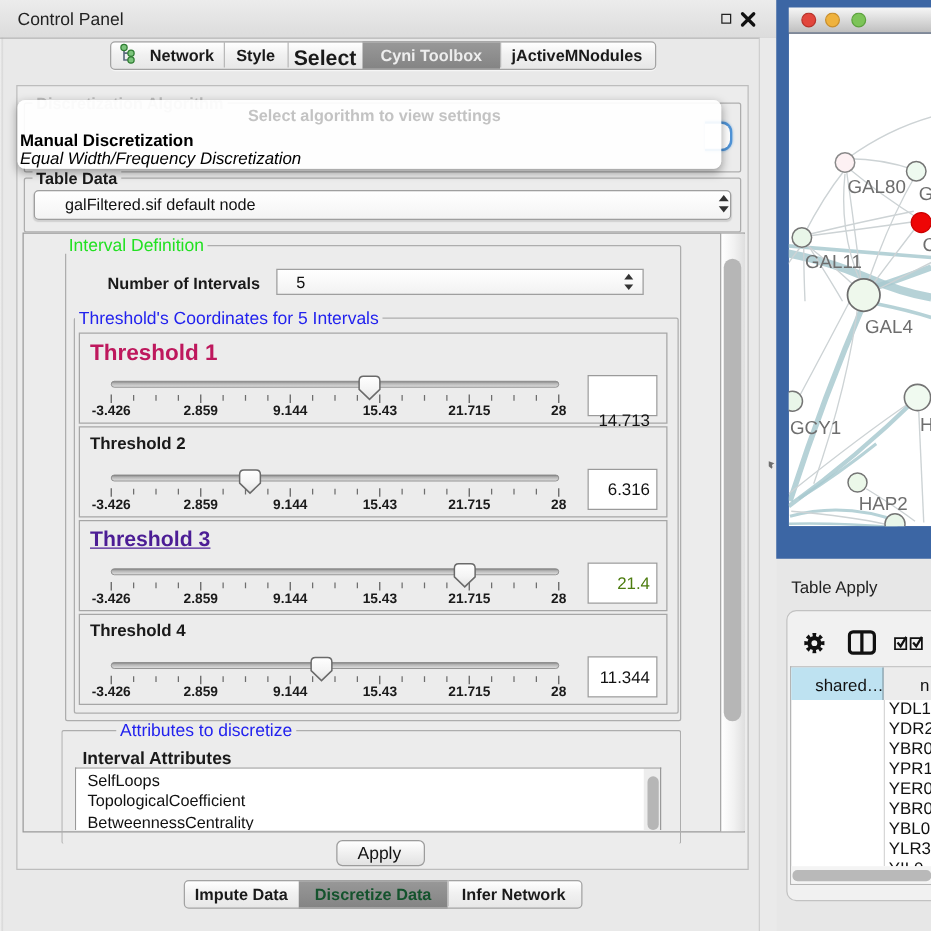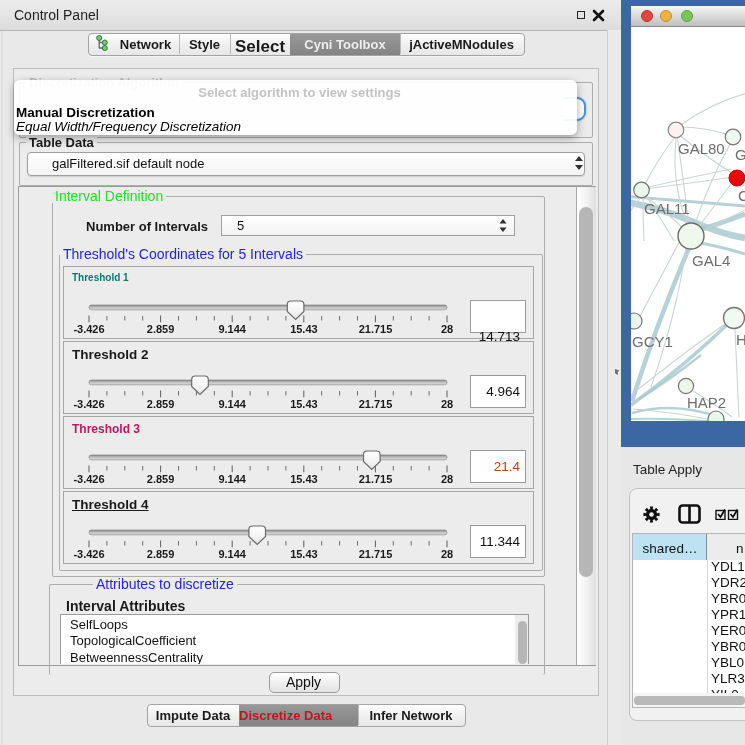--- a/index.html
+++ b/index.html
@@ -75,21 +75,21 @@
 <div class="abs" style="left:237px;top:218px;font-size:13px;color:#111;">5</div>
 <svg class="abs" style="left:498px;top:218px;" width="10" height="15" viewBox="0 0 10 15">
  <path d="M5 1 L8.6 5.5 H1.4 Z" fill="#333"></path>
     <path d="M5 14 L1.4 9.5 H8.6 Z" fill="#333"></path>
 </svg>
 
 <div class="gb" style="left:59px;top:254px;width:482px;height:315px;"></div>
 <div class="gbt" style="left:60px;top:248px;color:#2222ee;">Threshold's Coordinates for 5 Intervals</div>
 
 <div class="abs" style="left:63px;top:266px;width:471px;height:73px;border:1px solid #a6a6a6;box-sizing:border-box;"></div>
-<div class="abs" style="left:72px;top:272px;font-size:10px;font-weight:bold;color:#0f766e;">Threshold 1</div>
+<div class="abs" style="left:72px;top:272px;font-size:18px;font-weight:bold;color:#be185d;">Threshold 1</div>
 <svg class="abs" style="left:63px;top:266px;" width="471" height="73" viewBox="0 0 471 73">
     <defs>
       <linearGradient id="tg266" x1="0" y1="0" x2="0" y2="1">
         <stop offset="0" stop-color="#7e7e7e"></stop>
         <stop offset="0.35" stop-color="#b4b4b4"></stop>
         <stop offset="1" stop-color="#e2e2e2"></stop>
       </linearGradient>
       <linearGradient id="hg266" x1="0" y1="0" x2="0" y2="1">
         <stop offset="0" stop-color="#ffffff"></stop>
         <stop offset="0.55" stop-color="#f4f4f4"></stop>
@@ -167,23 +167,23 @@
     <line x1="384.0" y1="49.5" x2="384.0" y2="56.3" stroke="#5e5e5e" stroke-width="1"></line>
     <path d="M128.7 38.5 Q128.7 35 132.2 35 L141.8 35 Q145.3 35 145.3 38.5 L145.3 45.5 L137.0 53.5 L128.7 45.5 Z" fill="url(#hg341)" stroke="#6a6a6a" stroke-width="1.2"></path>
   </svg>
 <div class="abs" style="left:49.0px;top:398px;width:80px;text-align:center;font-size:11px;font-weight:bold;color:#1a1a1a;">-3.426</div>
 <div class="abs" style="left:120.6px;top:398px;width:80px;text-align:center;font-size:11px;font-weight:bold;color:#1a1a1a;">2.859</div>
 <div class="abs" style="left:192.2px;top:398px;width:80px;text-align:center;font-size:11px;font-weight:bold;color:#1a1a1a;">9.144</div>
 <div class="abs" style="left:263.9px;top:398px;width:80px;text-align:center;font-size:11px;font-weight:bold;color:#1a1a1a;">15.43</div>
 <div class="abs" style="left:335.5px;top:398px;width:80px;text-align:center;font-size:11px;font-weight:bold;color:#1a1a1a;">21.715</div>
 <div class="abs" style="left:407.0px;top:398px;width:80px;text-align:center;font-size:11px;font-weight:bold;color:#1a1a1a;">28</div>
 <div class="abs" style="left:470px;top:375px;width:56px;height:33px;background:#fff;border:1px solid #9a9a9a;box-sizing:border-box;"></div>
-<div class="abs" style="left:470px;top:384px;width:50px;text-align:right;font-size:13.5px;color:#111;">4.964</div>
+<div class="abs" style="left:470px;top:384px;width:50px;text-align:right;font-size:13.5px;color:#111;">6.316</div>
 <div class="abs" style="left:63px;top:416px;width:471px;height:73px;border:1px solid #a6a6a6;box-sizing:border-box;"></div>
-<div class="abs" style="left:72px;top:422px;font-size:12px;font-weight:bold;color:#be185d;">Threshold 3</div>
+<div class="abs" style="left:72px;top:422px;font-size:17px;font-weight:bold;color:#4c1d95;text-decoration:underline;">Threshold 3</div>
 <svg class="abs" style="left:63px;top:416px;" width="471" height="73" viewBox="0 0 471 73">
     <defs>
       <linearGradient id="tg416" x1="0" y1="0" x2="0" y2="1">
         <stop offset="0" stop-color="#7e7e7e"></stop>
         <stop offset="0.35" stop-color="#b4b4b4"></stop>
         <stop offset="1" stop-color="#e2e2e2"></stop>
       </linearGradient>
       <linearGradient id="hg416" x1="0" y1="0" x2="0" y2="1">
         <stop offset="0" stop-color="#ffffff"></stop>
         <stop offset="0.55" stop-color="#f4f4f4"></stop>
@@ -214,23 +214,23 @@
     <line x1="384.0" y1="49.5" x2="384.0" y2="56.3" stroke="#5e5e5e" stroke-width="1"></line>
     <path d="M300.5 38.5 Q300.5 35 304.0 35 L313.6 35 Q317.1 35 317.1 38.5 L317.1 45.5 L308.8 53.5 L300.5 45.5 Z" fill="url(#hg416)" stroke="#6a6a6a" stroke-width="1.2"></path>
   </svg>
 <div class="abs" style="left:49.0px;top:473px;width:80px;text-align:center;font-size:11px;font-weight:bold;color:#1a1a1a;">-3.426</div>
 <div class="abs" style="left:120.6px;top:473px;width:80px;text-align:center;font-size:11px;font-weight:bold;color:#1a1a1a;">2.859</div>
 <div class="abs" style="left:192.2px;top:473px;width:80px;text-align:center;font-size:11px;font-weight:bold;color:#1a1a1a;">9.144</div>
 <div class="abs" style="left:263.9px;top:473px;width:80px;text-align:center;font-size:11px;font-weight:bold;color:#1a1a1a;">15.43</div>
 <div class="abs" style="left:335.5px;top:473px;width:80px;text-align:center;font-size:11px;font-weight:bold;color:#1a1a1a;">21.715</div>
 <div class="abs" style="left:407.0px;top:473px;width:80px;text-align:center;font-size:11px;font-weight:bold;color:#1a1a1a;">28</div>
 <div class="abs" style="left:470px;top:450px;width:56px;height:33px;background:#fff;border:1px solid #9a9a9a;box-sizing:border-box;"></div>
-<div class="abs" style="left:470px;top:459px;width:50px;text-align:right;font-size:13.5px;color:#c2410c;">21.4</div>
+<div class="abs" style="left:470px;top:459px;width:50px;text-align:right;font-size:13.5px;color:#4d7c0f;">21.4</div>
 <div class="abs" style="left:63px;top:491px;width:471px;height:73px;border:1px solid #a6a6a6;box-sizing:border-box;"></div>
-<div class="abs" style="left:72px;top:497px;font-size:13.5px;font-weight:bold;color:#1a1a1a;text-decoration:underline;">Threshold 4</div>
+<div class="abs" style="left:72px;top:497px;font-size:13.5px;font-weight:bold;color:#1a1a1a;">Threshold 4</div>
 <svg class="abs" style="left:63px;top:491px;" width="471" height="73" viewBox="0 0 471 73">
     <defs>
       <linearGradient id="tg491" x1="0" y1="0" x2="0" y2="1">
         <stop offset="0" stop-color="#7e7e7e"></stop>
         <stop offset="0.35" stop-color="#b4b4b4"></stop>
         <stop offset="1" stop-color="#e2e2e2"></stop>
       </linearGradient>
       <linearGradient id="hg491" x1="0" y1="0" x2="0" y2="1">
         <stop offset="0" stop-color="#ffffff"></stop>
         <stop offset="0.55" stop-color="#f4f4f4"></stop>
@@ -282,21 +282,21 @@
 
 <div class="abs" style="left:269px;top:672px;width:69px;height:19px;border:1px solid #9c9c9c;border-radius:5px;
      background:linear-gradient(#ffffff,#f0f0f0 50%,#e2e2e2);"></div>
 <div class="abs" style="left:269px;top:674px;width:69px;text-align:center;font-size:14px;color:#111;">Apply</div>
 
 <div class="abs" style="left:147px;top:704px;width:317px;height:21px;border:1px solid #a3a3a3;border-radius:4px;
      background:linear-gradient(#ffffff,#f1f1f1 45%,#e7e7e7);"></div>
 <div class="abs" style="left:239px;top:704px;width:119px;height:21px;background:linear-gradient(#989898,#848484);border-top:1px solid #a3a3a3;border-bottom:1px solid #a3a3a3;"></div>
 <div class="abs" style="left:358px;top:704px;width:1px;height:21px;background:#b9b9b9;"></div>
 <div class="abs" style="left:147px;top:708px;width:92px;height:14px;font-size:13px;font-weight:bold;color:#1a1a1a;text-align:center;">Impute Data</div>
-<div class="abs" style="left:239px;top:708px;width:119px;height:14px;font-size:13px;font-weight:bold;color:#b91c1c;">Discretize Data</div>
+<div class="abs" style="left:239px;top:708px;width:119px;height:14px;font-size:13px;font-weight:bold;color:#14532d;text-align:center;">Discretize Data</div>
 <div class="abs" style="left:358px;top:708px;width:106px;height:14px;font-size:13px;font-weight:bold;color:#1a1a1a;text-align:center;">Infer Network</div>
 
 <div class="abs" style="left:14px;top:80px;width:563px;height:55px;background:rgba(255,255,255,.92);
      border-radius:6px;box-shadow:0 3px 8px rgba(0,0,0,.35);"></div>
 <div class="abs" style="left:18px;top:85px;width:563px;text-align:center;font-size:13px;font-weight:bold;color:#c3c3c3;">Select algorithm to view settings</div>
 <div class="abs" style="left:16px;top:105px;font-size:13.5px;font-weight:bold;color:#000;">Manual Discretization</div>
 <div class="abs" style="left:16px;top:119px;font-size:13.5px;color:#000;font-style:italic;">Equal Width/Frequency Discretization</div>
 
 <div class="abs" style="left:607px;top:30px;width:1px;height:715px;background:#cfcfcf;"></div>
 <div class="abs" style="left:608px;top:30px;width:13px;height:715px;background:#eaeaea;"></div>
@@ -383,21 +383,21 @@
 <svg class="abs" style="left:715px;top:508px;" width="30" height="12" viewBox="0 0 30 12">
  <rect x="1" y="2.5" width="9" height="9" fill="none" stroke="#111" stroke-width="1.4"></rect>
  <path d="M3 6 L5.5 9 L10 1.5" fill="none" stroke="#111" stroke-width="1.8"></path>
  <rect x="13.5" y="2.5" width="9" height="9" fill="none" stroke="#111" stroke-width="1.4"></rect>
  <path d="M15.5 6 L18 9 L22.5 1.5" fill="none" stroke="#111" stroke-width="1.8"></path>
 </svg>
 
 <div class="abs" style="left:632px;top:533px;width:113px;height:175px;background:#fff;border:1px solid #b5b5b5;border-right:none;box-sizing:border-box;"></div>
 <div class="abs" style="left:633px;top:534px;width:74px;height:26px;background:#bee2f1;border-right:1px solid #7a8f9a;box-sizing:border-box;"></div>
 <div class="abs" style="left:707px;top:534px;width:38px;height:26px;background:#ececec;"></div>
-<div class="abs" style="left:633px;top:541px;width:74px;text-align:center;font-size:13.5px;color:#111;">shared…</div>
+<div class="abs" style="left:633px;top:541px;width:74px;text-align:right;font-size:13.5px;color:#111;">shared…</div>
 <div class="abs" style="left:736px;top:541px;font-size:13.5px;color:#111;">n…</div>
 <div class="abs" style="left:633px;top:560px;width:112px;height:133px;overflow:hidden;">
   <div style="position:absolute;left:74px;top:0;width:1px;height:133px;background:#d7d7d7;"></div>
   <div style="position:absolute;left:78px;top:-1px;font-size:13.5px;line-height:16.05px;color:#111;">YDL1<br>YDR2<br>YBR0<br>YPR1<br>YER0<br>YBR0<br>YBL0<br>YLR3<br>YIL0</div>
 </div>
 
 <div class="abs" style="left:633px;top:693px;width:112px;height:14px;background:#f4f4f4;"></div>
 <div class="abs" style="left:634px;top:696px;width:111px;height:8.5px;background:#b9b9b9;border-radius:4px;"></div>
 
 </body></html>

